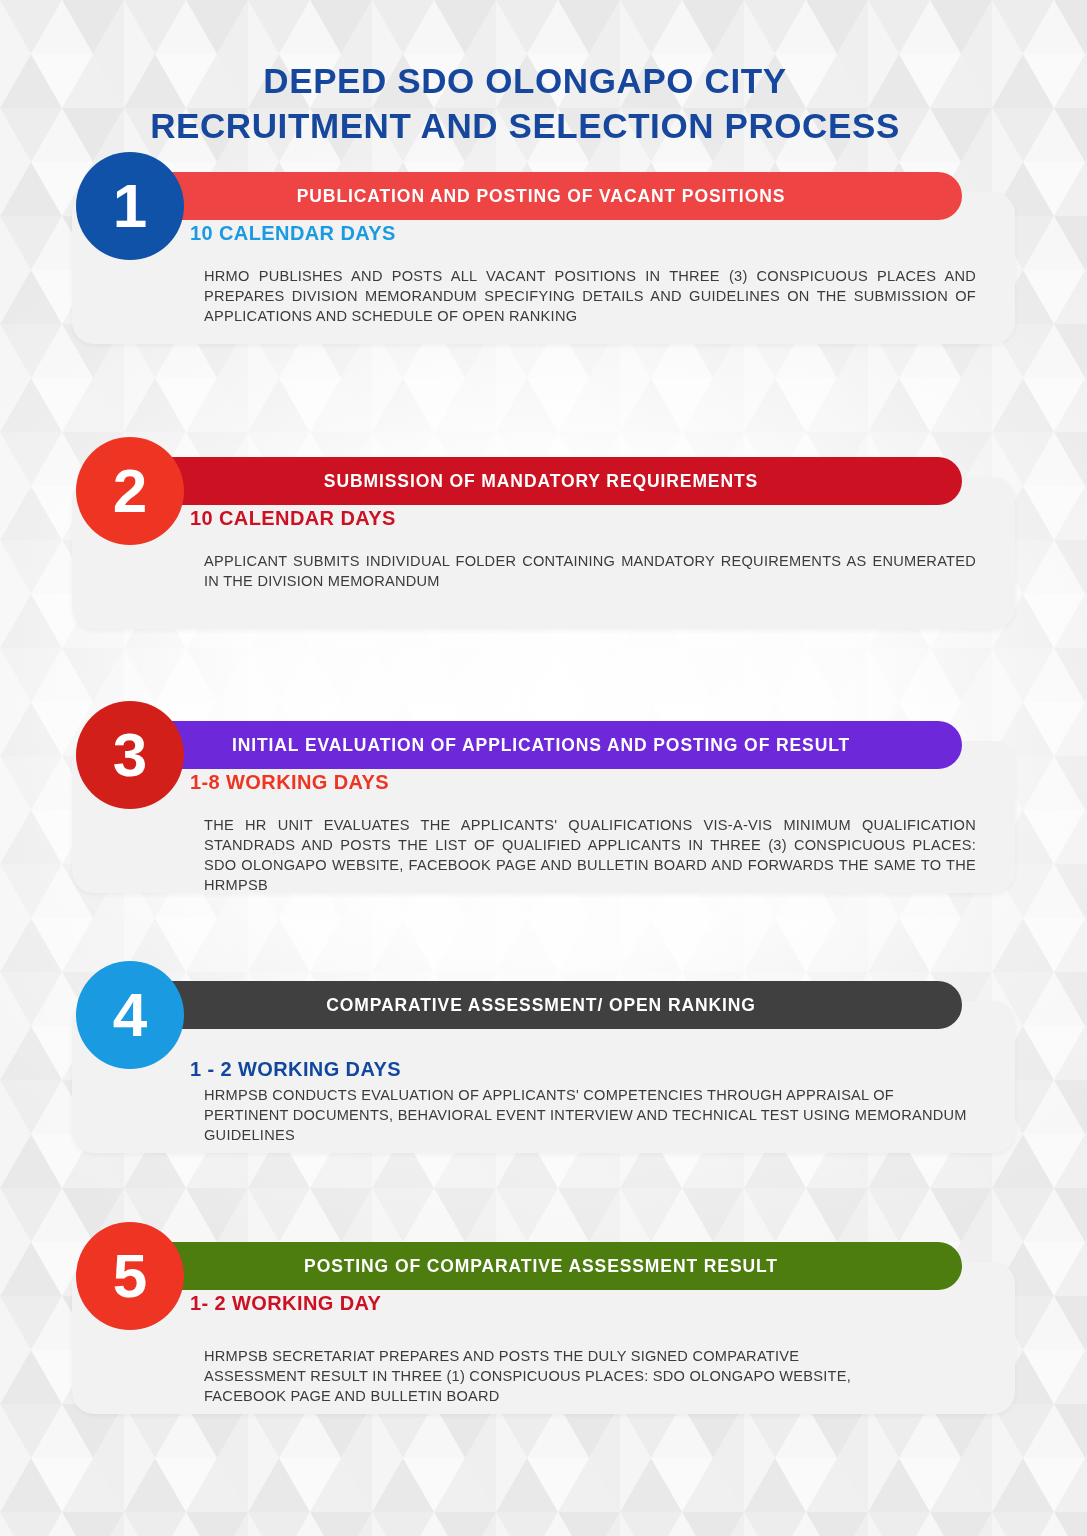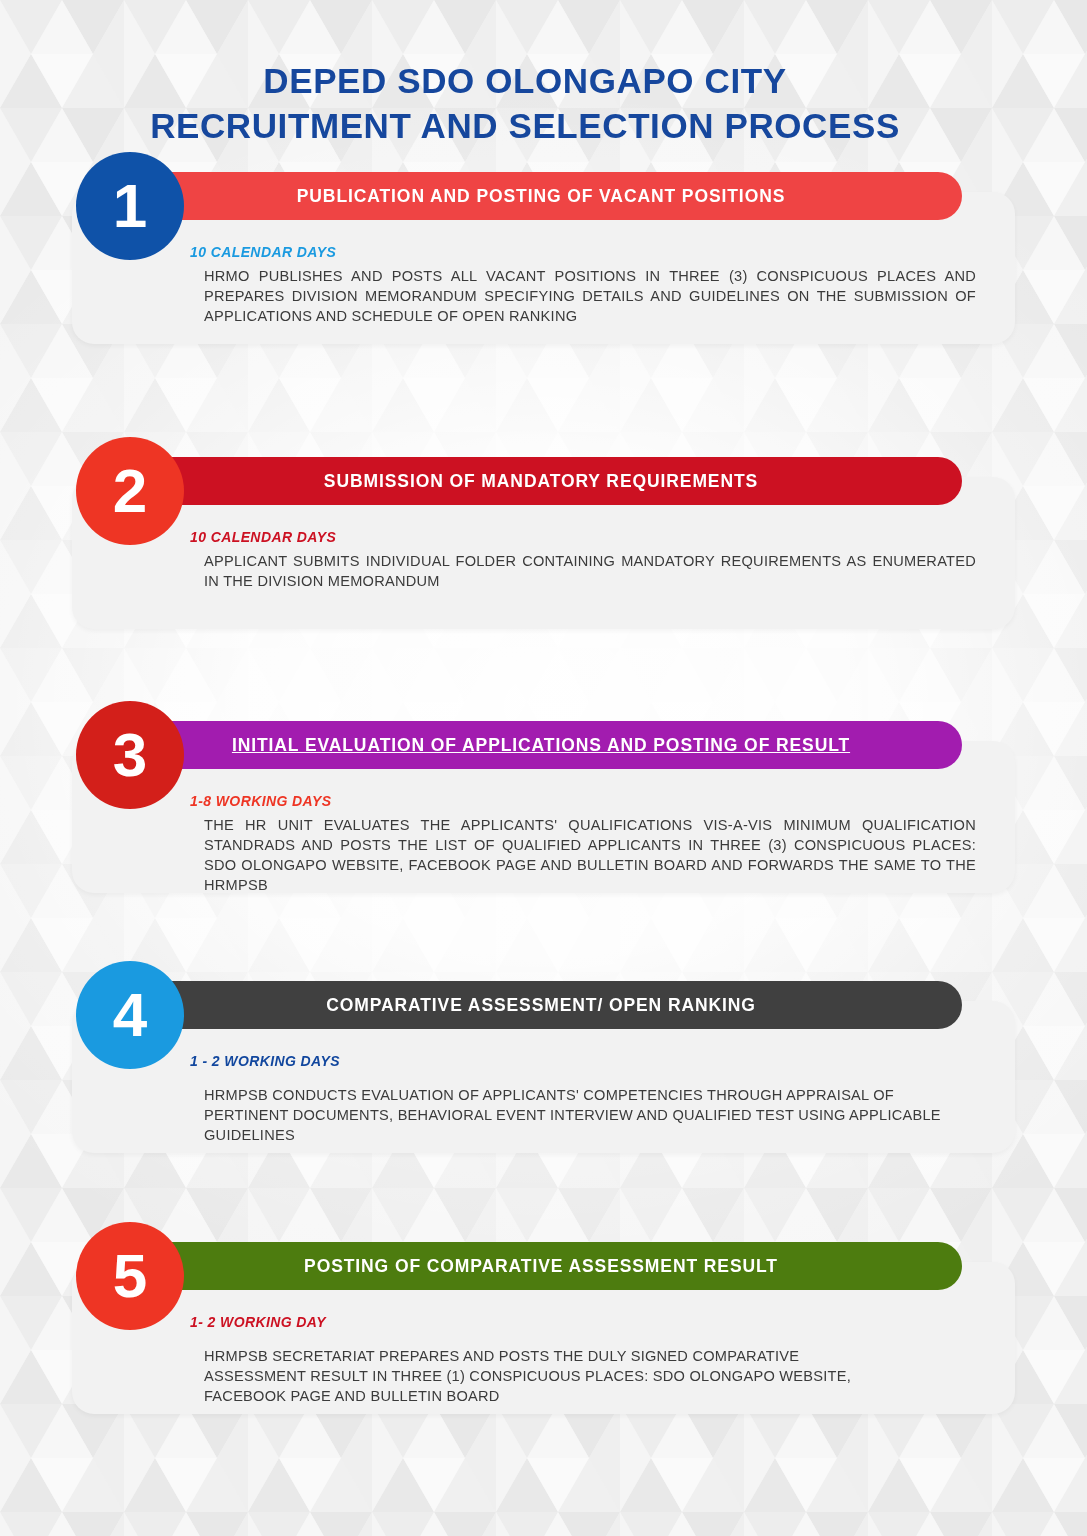--- a/index.html
+++ b/index.html
@@ -95,26 +95,25 @@
     color: #ffffff;
     font-weight: bold;
     font-size: 62px;
     line-height: 108px;
     text-align: center;
     z-index: 4;
   }
   .duration {
     position: absolute;
     left: 190px;
-    top: 96px;
-    font-weight: bold;
-    font-size: 14px;
+    top: 74px;
+    font-weight: bold;
+    font-size: 20px;
     letter-spacing: 0.4px;
     z-index: 3;
-    font-style: italic;
   }
   .desc {
     position: absolute;
     left: 204px;
     top: 118px;
     width: 772px;
     color: #3b3b3b;
     font-size: 14.6px;
     line-height: 20px;
     letter-spacing: 0.25px;
@@ -166,36 +165,36 @@
     <div class="bar" style="background: rgb(204, 17, 34);">
       <span>SUBMISSION OF MANDATORY REQUIREMENTS</span>
     </div>
     <div class="circle" style="background: rgb(238, 53, 36);">2</div>
     <div class="duration" style="color: rgb(204, 17, 34);">10 CALENDAR DAYS</div>
     <div class="desc" style="color: rgb(59, 59, 59);">APPLICANT SUBMITS INDIVIDUAL FOLDER CONTAINING MANDATORY REQUIREMENTS AS ENUMERATED IN THE DIVISION MEMORANDUM</div>
   </div>
 
   <div class="step" style="top:697px;">
     <div class="card" style="background: rgb(242, 242, 242);"></div>
-    <div class="bar" style="background: #a21caf; text-decoration: underline;">
+    <div class="bar" style="background: #6d28d9;">
       <span>INITIAL EVALUATION OF APPLICATIONS AND POSTING OF RESULT</span>
     </div>
     <div class="circle" style="background: rgb(211, 31, 26);">3</div>
     <div class="duration" style="color: rgb(238, 53, 36);">1-8 WORKING DAYS</div>
     <div class="desc" style="color: rgb(59, 59, 59);">THE HR UNIT EVALUATES THE APPLICANTS' QUALIFICATIONS VIS-A-VIS MINIMUM QUALIFICATION STANDRADS AND POSTS THE LIST OF QUALIFIED APPLICANTS IN THREE (3) CONSPICUOUS PLACES: SDO OLONGAPO WEBSITE, FACEBOOK PAGE AND BULLETIN BOARD AND FORWARDS THE SAME TO THE HRMPSB</div>
   </div>
 
   <div class="step" style="top:957px;">
     <div class="card" style="background: rgb(242, 242, 242);"></div>
     <div class="bar" style="background: #404040;">
       <span>COMPARATIVE ASSESSMENT/ OPEN RANKING</span>
     </div>
     <div class="circle" style="background: rgb(26, 154, 224);">4</div>
-    <div class="duration" style="color: rgb(18, 71, 158);">1 - 2 WORKING DAYS</div>
-    <div class="desc nojust" style="top: 128px; color: rgb(59, 59, 59);">HRMPSB CONDUCTS EVALUATION OF APPLICANTS' COMPETENCIES THROUGH APPRAISAL OF PERTINENT DOCUMENTS, BEHAVIORAL EVENT INTERVIEW AND QUALIFIED TEST USING APPLICABLE GUIDELINES</div>
+    <div class="duration" style="color: rgb(18, 71, 158); margin-top: 27px;">1 - 2 WORKING DAYS</div>
+    <div class="desc nojust" style="top: 128px; color: rgb(59, 59, 59);">HRMPSB CONDUCTS EVALUATION OF APPLICANTS' COMPETENCIES THROUGH APPRAISAL OF PERTINENT DOCUMENTS, BEHAVIORAL EVENT INTERVIEW AND TECHNICAL TEST USING MEMORANDUM GUIDELINES</div>
   </div>
 
   <div class="step" style="top:1218px;">
     <div class="card" style="background: rgb(242, 242, 242);"></div>
     <div class="bar" style="background: #4d7c0f;">
       <span>POSTING OF COMPARATIVE ASSESSMENT RESULT</span>
     </div>
     <div class="circle" style="background: rgb(238, 53, 36);">5</div>
     <div class="duration" style="color: rgb(204, 17, 34);">1- 2 WORKING DAY</div>
     <div class="desc nojust" style="top: 128px; width: 660px; color: rgb(59, 59, 59);">HRMPSB SECRETARIAT PREPARES AND POSTS THE DULY SIGNED COMPARATIVE ASSESSMENT RESULT IN THREE (1) CONSPICUOUS PLACES: SDO OLONGAPO WEBSITE, FACEBOOK PAGE AND BULLETIN BOARD</div>

